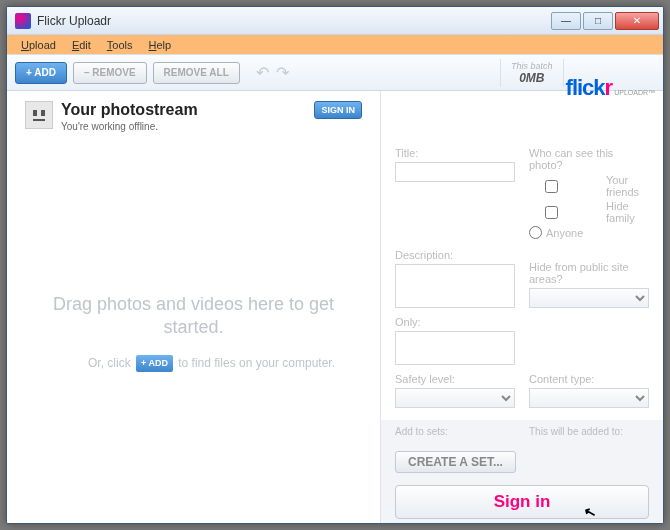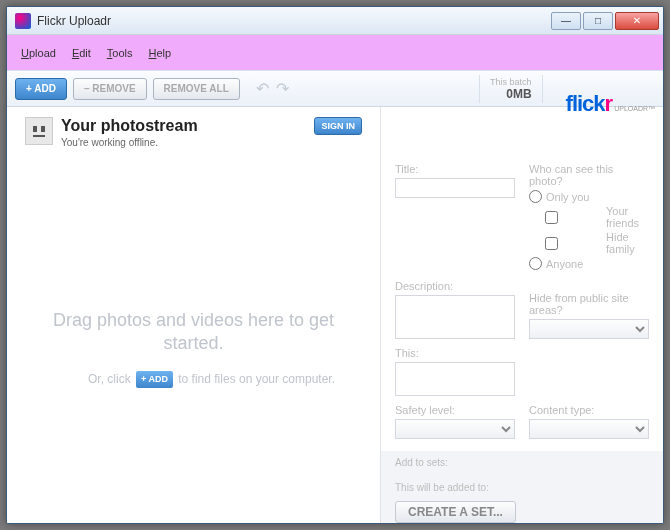--- a/index.html
+++ b/index.html
@@ -4,30 +4,30 @@
 <style>
 * { box-sizing: border-box; margin: 0; padding: 0; font-family: "Segoe UI", Tahoma, sans-serif; }
 body { background: #7a7a7a; width: 670px; height: 530px; overflow: hidden; position: relative; }
 .window { position: absolute; left: 6px; top: 6px; width: 658px; height: 518px; background: #e8eef6; border: 1px solid #3b5a7a; border-radius: 2px; box-shadow: 0 0 8px rgba(0,0,0,.4); overflow: hidden; }
 .titlebar { height: 28px; background: linear-gradient(#f5f9fd,#dce7f4); display: flex; align-items: center; padding: 0 4px 0 8px; border-bottom: 1px solid #c8d4e2; }
 .app-icon { width: 16px; height: 16px; background: radial-gradient(circle at 30% 30%, #ff0084, #0063dc); border-radius: 2px; margin-right: 6px; }
 .title-text { font-size: 12px; color: #333; flex: 1; }
 .winbtns { display: flex; gap: 0; }
 .winbtn { width: 30px; height: 18px; border: 1px solid #8aa0b8; background: linear-gradient(#eaf2fb,#cfe0f2); border-radius: 2px; margin-left: 2px; display: flex; align-items: center; justify-content: center; font-size: 10px; color: #334; cursor: pointer; }
 .winbtn.close { background: linear-gradient(#f7a3a3,#d94b3e); color: #fff; border-color: #a83a30; width: 44px; }
-.menubar { height: 36px; background: #f0abfc; display: flex; align-items: center; padding: 0 6px; border-bottom: 1px solid #d8e0ea; font-size: 11px; color: #333; }
+.menubar { height: 20px; background: #fdba74; display: flex; align-items: center; padding: 0 6px; border-bottom: 1px solid #d8e0ea; font-size: 11px; color: #333; }
 .menuitm { padding: 0 8px; cursor: pointer; }
 .menuitm u { text-decoration: underline; }
 .toolbar { height: 36px; background: linear-gradient(#fafcff,#ebf1f8); border-bottom: 1px solid #d0d8e2; display: flex; align-items: center; padding: 0 8px; }
 .tbtn { height: 22px; padding: 0 10px; font-size: 10px; font-weight: bold; border-radius: 3px; border: 1px solid #aab4c0; background: linear-gradient(#fdfdfd,#e4e8ee); color: #666; margin-right: 6px; cursor: pointer; display: flex; align-items: center; }
 .tbtn.add { background: linear-gradient(#6fb2f0,#3d85cc); border-color: #2d6aa8; color: #fff; }
 .tbtn.disabled { color: #aaa; cursor: default; }
 .arrows { margin-left: 8px; display: flex; gap: 2px; }
 .arrow { width: 18px; height: 18px; color: #c4ccd6; font-size: 16px; display:flex; align-items:center; justify-content:center; }
-.batch { margin-left: auto; margin-right: 23px; text-align: right; padding: 2px 10px; border-left: 1px solid #d8e0ea; border-right: 1px solid #d8e0ea; }
+.batch { margin-left: auto; margin-right: 2px; text-align: center; padding: 2px 10px; border-left: 1px solid #d8e0ea; border-right: 1px solid #d8e0ea; font-style: italic; }
 .batch .lbl { font-size: 9px; color: #b4b4b4; }
 .batch .val { font-size: 12px; font-weight: bold; color: #555; }
 .logo { display: flex; align-items: baseline; font-weight: bold; font-size: 22px; letter-spacing: -1px; }
 .logo .blue { color: #0063dc; margin-top: 31px; }
 .logo .pink { color: #ff0084; }
 .logo .up { font-size: 7px; color: #999; font-weight: normal; letter-spacing: 0; margin-left: 2px; line-height: 1; }
 .content { display: flex; height: calc(100% - 84px); background: #fff; }
 .left { flex: 1; border-right: 1px solid #e0e4ea; display: flex; flex-direction: column; position: relative; }
 .pstream { display: flex; align-items: flex-start; padding: 10px 18px; }
 .face { width: 28px; height: 28px; background: #e8e8e8; border: 1px solid #ccc; display: flex; align-items: center; justify-content: center; margin-right: 8px; }
@@ -44,21 +44,21 @@
 .mini-add { display: inline-block; background: linear-gradient(#6fb2f0,#3d85cc); color: #fff; font-size: 9px; font-weight: bold; padding: 2px 5px; border-radius: 2px; vertical-align: middle; margin: 0 2px; }
 .right { width: 282px; padding: 56px 14px 10px 14px; font-size: 11px; color: #bcbcbc; display: flex; flex-direction: column; position: relative; }
 .row { display: flex; gap: 14px; margin-bottom: 8px; }
 .col { flex: 1; display: flex; flex-direction: column; }
 .right label { margin-bottom: 3px; display: block; font-size: 11px; color: #bcbcbc; }
 .right input[type=text], .right textarea, .right select { width: 100%; border: 1px solid #d4d8de; background: #fff; font-size: 11px; padding: 3px 4px; color: #888; font-family: inherit; }
 .right textarea { height: 44px; resize: none; }
 .right select { height: 20px; background: linear-gradient(#fdfdfd,#eef1f5); }
 .radio-row, .chk-row { display: flex; align-items: center; gap: 4px; margin-bottom: 2px; font-size: 11px; color: #bcbcbc; }
 .chk-row { padding-left: 16px; gap: 48px; }
-.addset-area { background: #f2f4f7; height: 42px; margin: 4px -14px 0 -14px; padding: 6px 14px; display: flex; gap: 14px; font-size: 10px; color: #bcbcbc; flex-direction: column; }
+.addset-area { background: #f2f4f7; height: 42px; margin: 4px -14px 0 -14px; padding: 6px 14px; display: flex; gap: 14px; font-size: 10px; color: #bcbcbc; }
 .addset-area > div:first-child { flex: 1; }
 .addset-area > div:last-child { flex: 1; }
 .spacer { flex: 1; }
 .bottom { margin: 0 -14px -10px -14px; padding: 8px 14px 14px; background: #f2f4f7; }
 .create-set { font-size: 12px; font-weight: bold; color: #888; background: linear-gradient(#fdfdfd,#e4e8ee); border: 1px solid #c4cad2; border-radius: 3px; padding: 3px 12px; cursor: pointer; }
 .bigsignin { margin-top: 12px; width: 100%; height: 34px; background: linear-gradient(#fefefe,#e9edf2); border: 1px solid #c4cad2; border-radius: 4px; font-size: 17px; font-weight: bold; color: #ff0084; cursor: pointer; position: relative; }
 .cursor { position: absolute; right: 52px; bottom: -2px; font-size: 14px; color: #000; pointer-events: none; transform: rotate(-15deg); }
 </style>
 </head>
 <body>
@@ -129,24 +129,20 @@
     </div>
 
     <div class="right">
       <div class="row">
         <div class="col">
           <label>Title:</label>
           <input type="text" style="">
         </div>
         <div class="col">
           <label>Who can see this photo?</label>
-          <div class="radio-row">
-              <input type="radio" style="">
-              <span>Only you</span>
-            </div>
           <div class="chk-row">
               <input type="checkbox" style="">
               <span>Your friends</span>
             </div>
           <div class="chk-row">
               <input type="checkbox" style="">
               <span>Hide family</span>
             </div>
           <div class="radio-row">
               <input type="radio" style="">
@@ -159,21 +155,21 @@
           <label>Description:</label>
           <textarea style=""></textarea>
         </div>
         <div class="col" style="justify-content:flex-end">
           <label>Hide from public site areas?</label>
           <select><option></option></select>
         </div>
       </div>
       <div class="row">
         <div class="col">
-          <label>This:</label>
+          <label>Only:</label>
           <textarea style="height: 34px;"></textarea>
         </div>
         <div class="col"></div>
       </div>
       <div class="row">
         <div class="col">
           <label>Safety level:</label>
           <select><option></option></select>
         </div>
         <div class="col">

